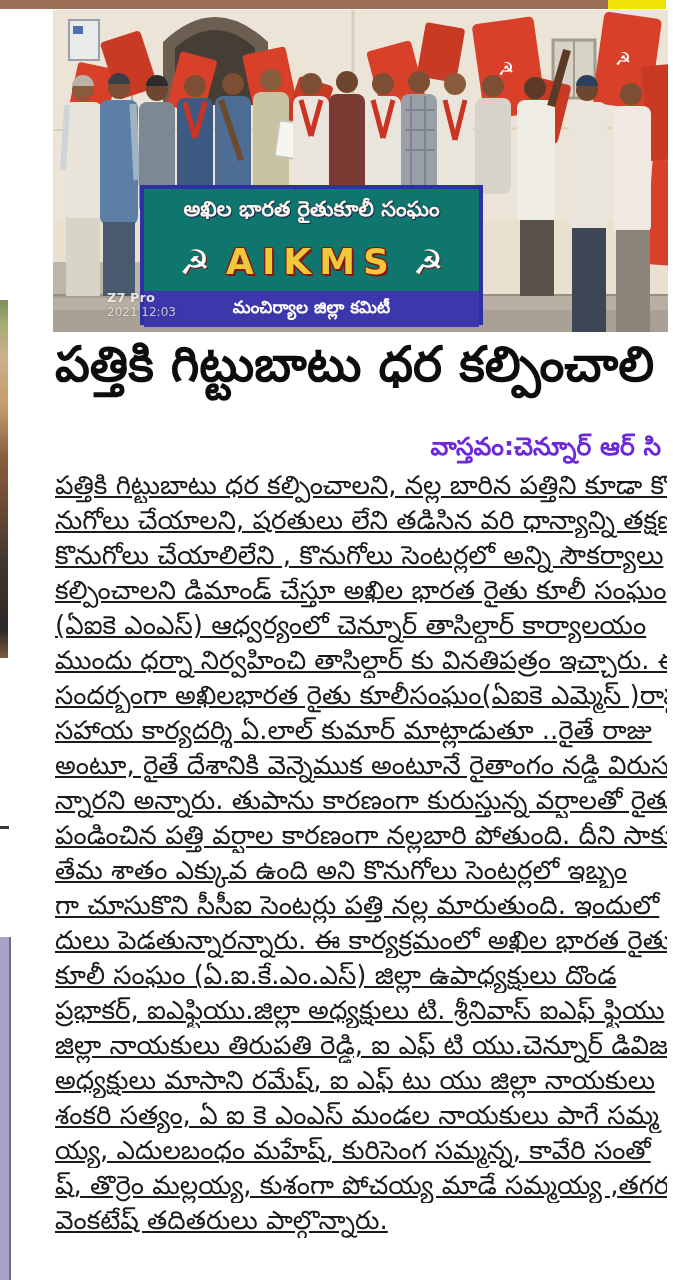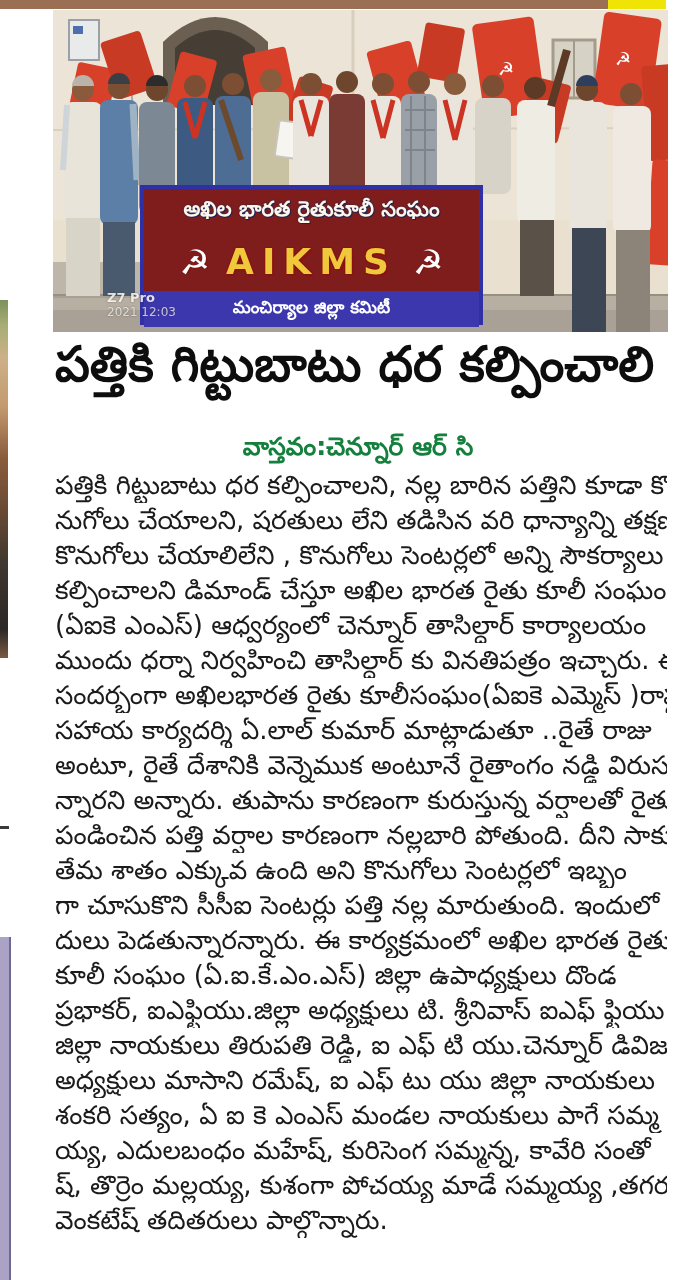--- a/index.html
+++ b/index.html
@@ -15,41 +15,41 @@
     background:linear-gradient(to bottom,#7d905c 0%,#a6ad74 7%,#cdb089 16%,#c39a6d 30%,#8a5c3e 44%,#6b4a33 58%,#40372f 74%,#2c2826 92%,#7a5a40 100%);}
   .left-dash{position:absolute;left:0;width:9px;height:3px;background:#3a3a3a;}
   .left-lavender-strip{position:absolute;left:0;top:937px;width:9px;height:343px;
     background:#aba3c6;border-right:2px solid #6f6794;}
 
   
   .photo{position:absolute;left:53px;top:10px;width:615px;height:322px;background:#e9e0d0;overflow:hidden;}
   .photo svg{position:absolute;left:0;top:0;}
 
   .banner{position:absolute;left:87px;top:175px;width:343px;height:140px;
-    box-sizing:border-box;border:4px solid #2f2fa6;background:#7f1d1d;}
+    box-sizing:border-box;border:4px solid #2f2fa6;background:#0f766e;}
   .banner-top{height:44px;display:flex;align-items:center;justify-content:center;
     color:#fdf7ea;font-size:21px;font-weight:bold;text-shadow:0 0 2px #1d2355,1px 1px 0 #1d2355;white-space:nowrap;overflow:hidden;}
   .banner-mid{height:58px;display:flex;align-items:center;justify-content:center;gap:16px;}
   .banner-hs{color:#ffffff;font-size:34px;line-height:1;text-shadow:1px 1px 0 #7d120c;}
   .banner-aikms{color:#f0c83c;font-size:36px;font-weight:800;letter-spacing:8px;line-height:1;
     text-shadow:2px 2px 0 #8a1210,-1px -1px 0 #8a1210,1px -1px 0 #8a1210,-1px 1px 0 #8a1210;}
   .banner-bottom{height:36px;background:#3d37ae;display:flex;align-items:center;justify-content:center;
     color:#ffffff;font-size:17px;font-weight:bold;white-space:nowrap;overflow:hidden;}
 
   .watermark{position:absolute;left:12px;top:281px;color:rgba(255,255,255,0.85);
     text-shadow:0 0 2px rgba(60,50,40,.5);line-height:1.15;margin-left:42px;}
   .watermark .wm1{font-size:13px;font-weight:bold;}
   .watermark .wm2{font-size:12px;color:rgba(255,255,255,0.7);}
 
   
   .headline{position:absolute;left:55px;top:336px;width:600px;
     font-size:49px;font-weight:bold;color:#0d0d0d;letter-spacing:0px;white-space:nowrap;}
-  .byline{position:absolute;left:55px;top:432px;width:606px;text-align:center;
-    font-size:25px;font-weight:bold;color:#15803d;}
-  .article-body{position:absolute;left:55px;top:468px;width:612px;color:#1b1b1b;}
+  .byline{position:absolute;left:55px;top:432px;width:606px;text-align:right;
+    font-size:25px;font-weight:bold;color:#6d28d9;}
+  .article-body{position:absolute;left:55px;top:468px;width:612px;color:#1b1b1b;text-decoration:underline;}
   .article-body .bl{font-size:26px;line-height:35px;height:35px;white-space:nowrap;overflow:hidden;}
 </style>
 </head>
 <body>
 
 <div class="page">
 
   <div class="topbar-brown"></div>
   <div class="topbar-yellow"></div>
 

